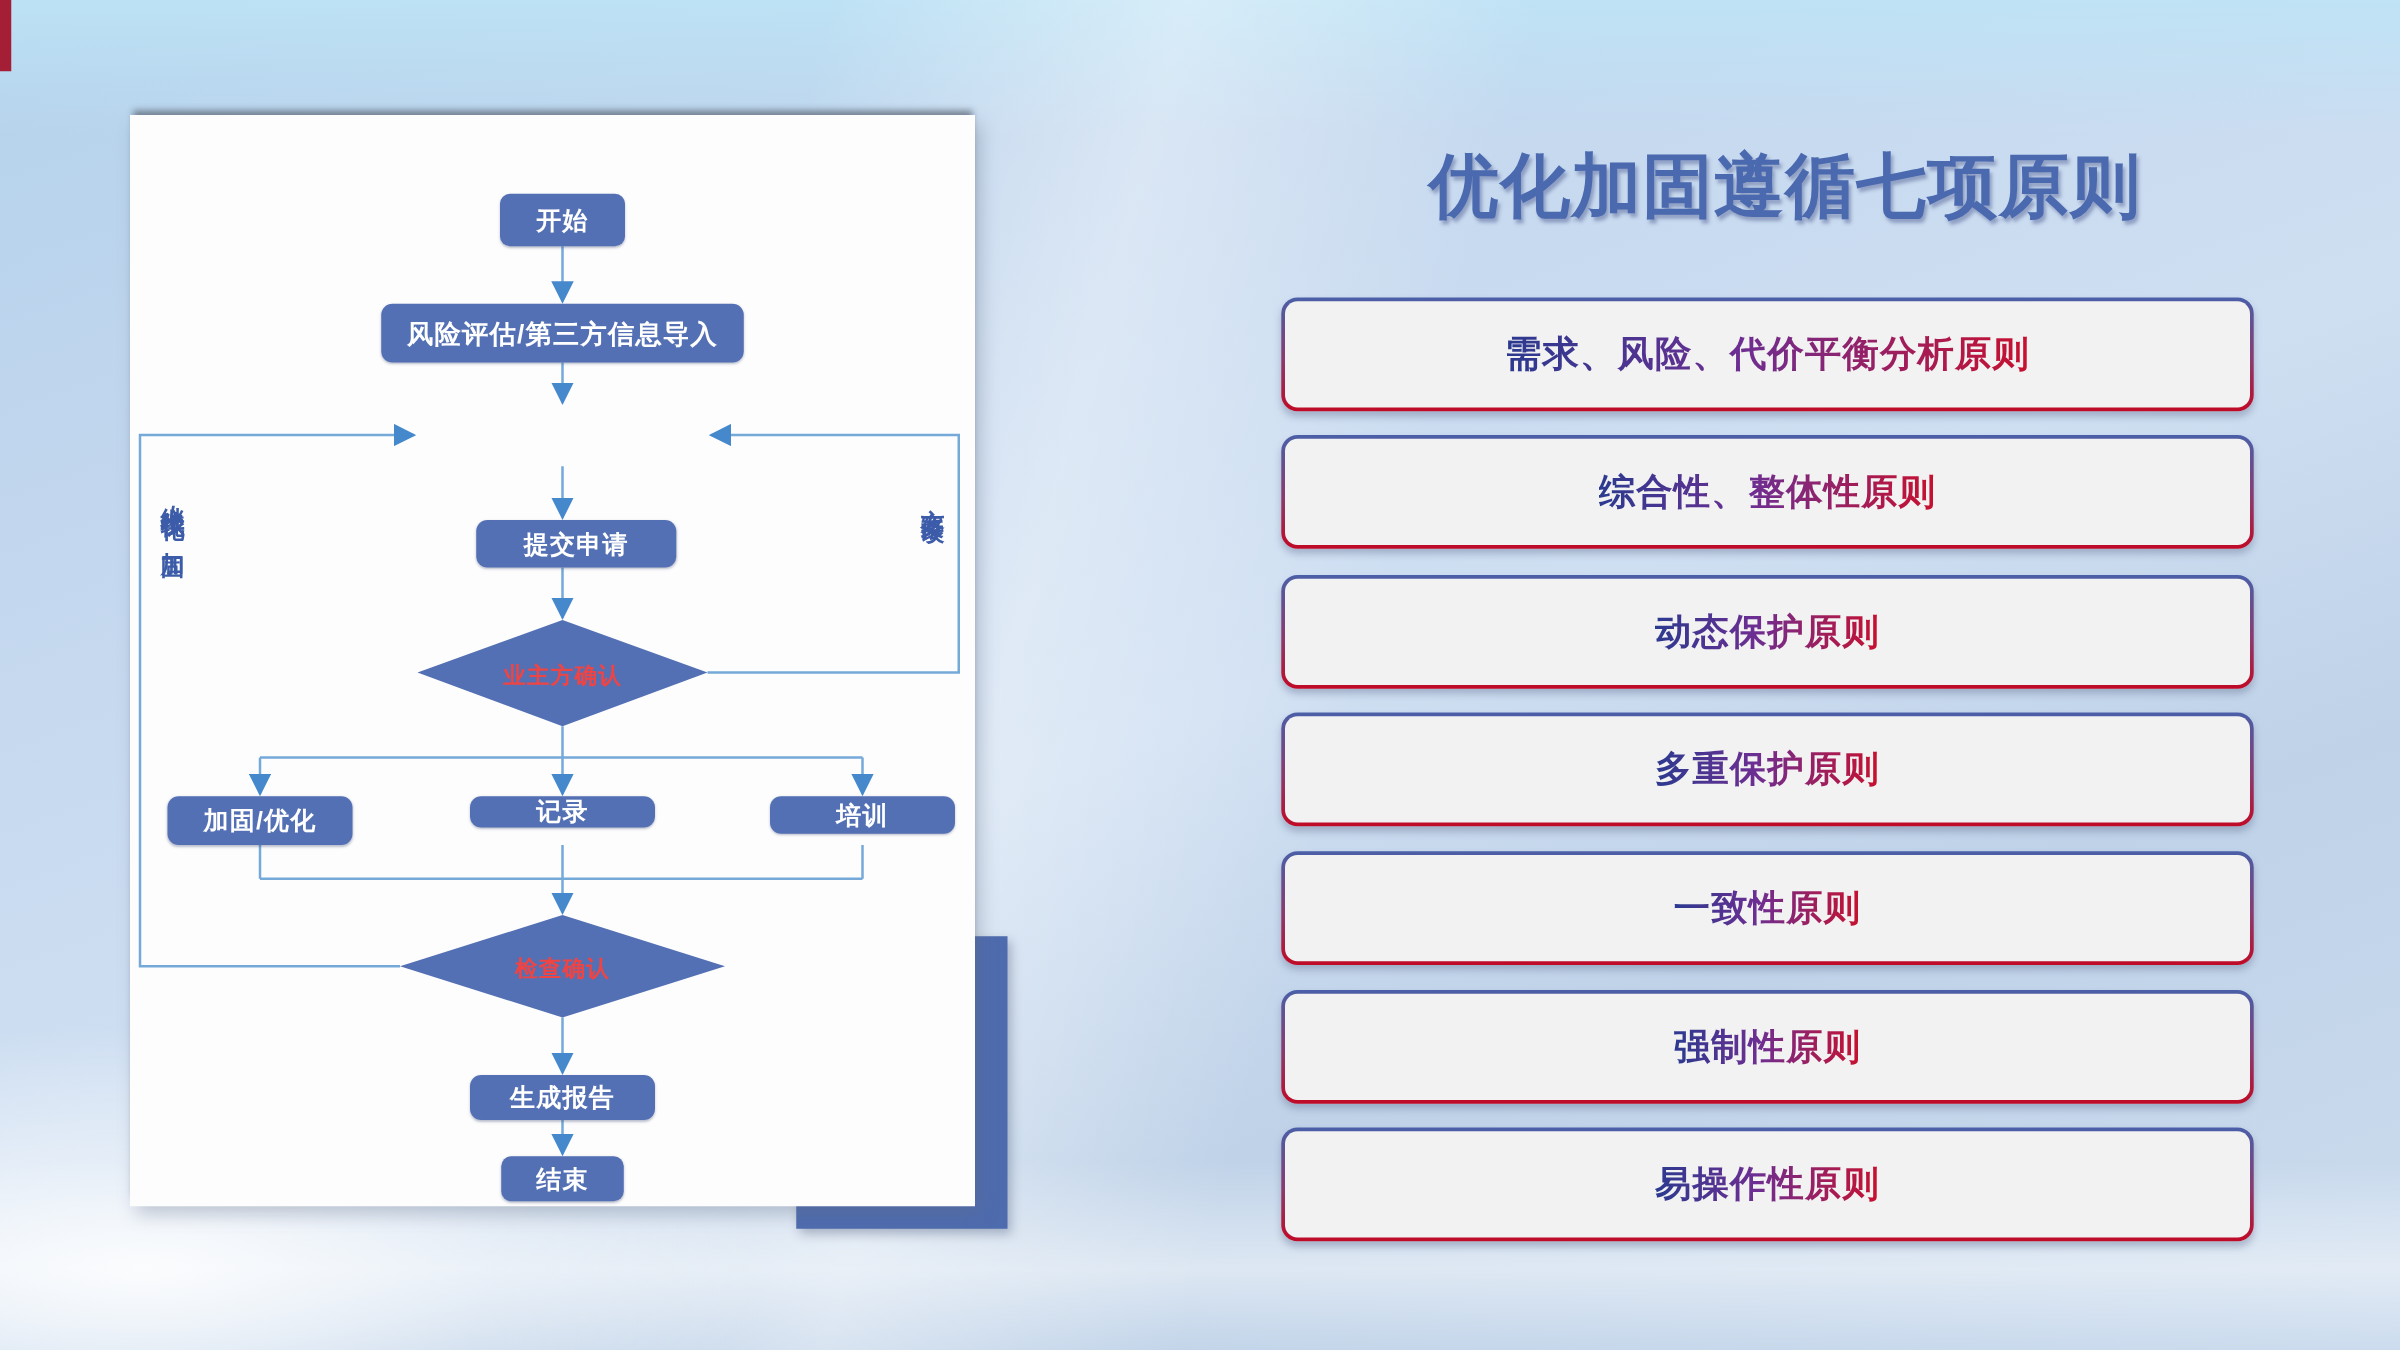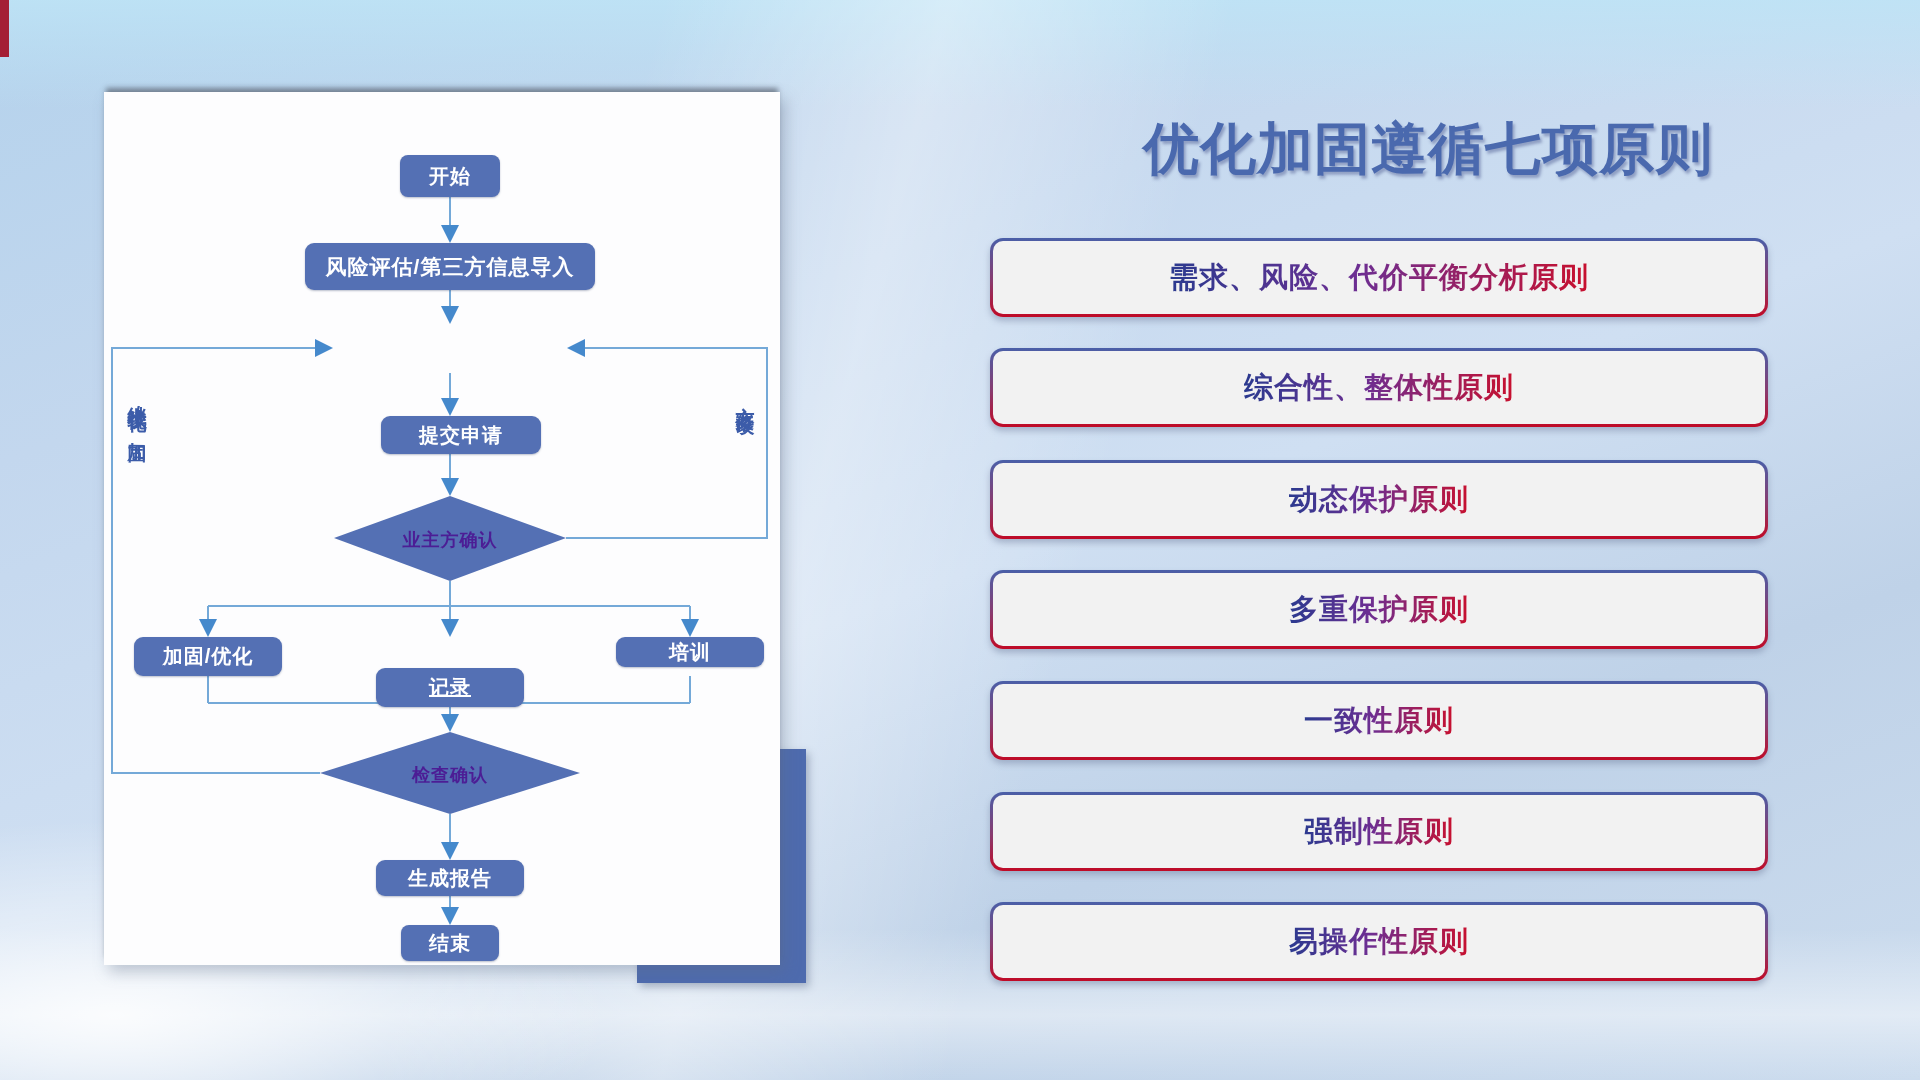--- a/index.html
+++ b/index.html
@@ -30,36 +30,36 @@
   }
   
   .node{
     position:absolute;background:#5470b4;color:#fff;font-weight:bold;
     display:flex;align-items:center;justify-content:center;
     border-radius:9px;font-size:20px;letter-spacing:1px;white-space:nowrap;
     box-shadow:0 1px 2px rgba(60,75,110,.35);
   }
   .node.r12{border-radius:8px;}
   .dlabel{
-    position:absolute;color:#4c1d95;font-weight:bold;font-size:18px;
+    position:absolute;color:#ef4444;font-weight:bold;font-size:18px;
     text-align:center;letter-spacing:1px;
   }
   .vlabel{
     position:absolute;writing-mode:vertical-rl;text-orientation:upright;
     color:#3c5ca9;font-weight:bold;font-size:19px;letter-spacing:3px;line-height:1;
   }
   .flow-svg{position:absolute;left:0;top:0;}
   
   .panel-title{
     position:absolute;left:1143px;top:112px;font-size:56px;font-weight:bold;
     color:#4a69ae;letter-spacing:1px;
     text-shadow:2px 3px 3px rgba(70,85,140,.45);
   }
   .pbox{
-    position:absolute;left:990px;width:778px;height:79px;
+    position:absolute;left:1025px;width:778px;height:91px;
     border-radius:13px;padding:3px;box-sizing:border-box;
     background:linear-gradient(180deg,#4a5fa8 0%,#8a3a6e 55%,#c00a26 100%);
     box-shadow:0 4px 6px rgba(110,125,155,.45);
   }
   .pbox-inner{
     width:100%;height:100%;border-radius:10px;background:#f2f2f2;
     display:flex;align-items:center;justify-content:center;
   }
   .ptext{font-size:29px;font-weight:bold;letter-spacing:1px;color:#b5173a;}
   @supports ((-webkit-background-clip:text) or (background-clip:text)){
@@ -114,21 +114,21 @@
 
   <div class="node" style="left:201px;top:151px;width:290px;height:47px;font-size:21px;">风险评估/第三方信息导入</div>
 
 
   <div class="node" style="left:277px;top:324px;width:160px;height:38px;font-family:Liberation Serif, serif;">提交申请</div>
 
   <div class="dlabel" style="left:246px;top:436px;width:200px;">业主方确认</div>
 
   <div class="node" style="left:30px;top:545px;width:148px;height:39px;">加固/优化</div>
 
-  <div class="node" style="left:272px;top:576px;width:148px;height:39px;text-decoration:underline;">记录</div>
+  <div class="node" style="left:272px;top:545px;width:148px;height:25px;">记录</div>
 
   <div class="node" style="left:512px;top:545px;width:148px;height:30px;">培训</div>
 
   <div class="dlabel" style="left:246px;top:671px;width:200px;">检查确认</div>
 
   <div class="node" style="left:272px;top:768px;width:148px;height:36px;">生成报告</div>
 
   <div class="node r12" style="left:297px;top:833px;width:98px;height:36px;">结束</div>
 
   <div class="vlabel" style="left:24px;top:298px;height:150px;">继续优化/加固</div>

